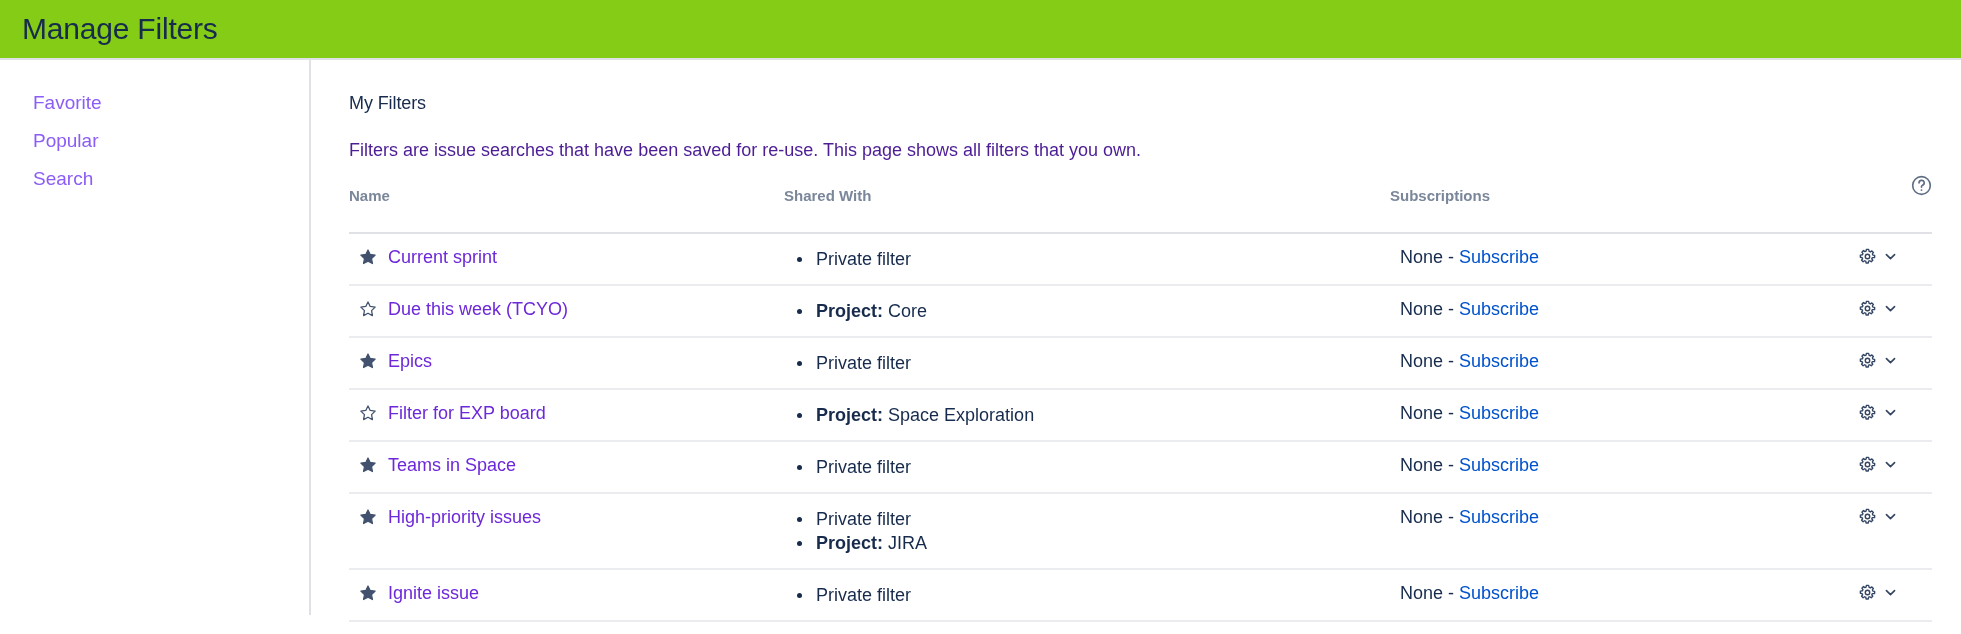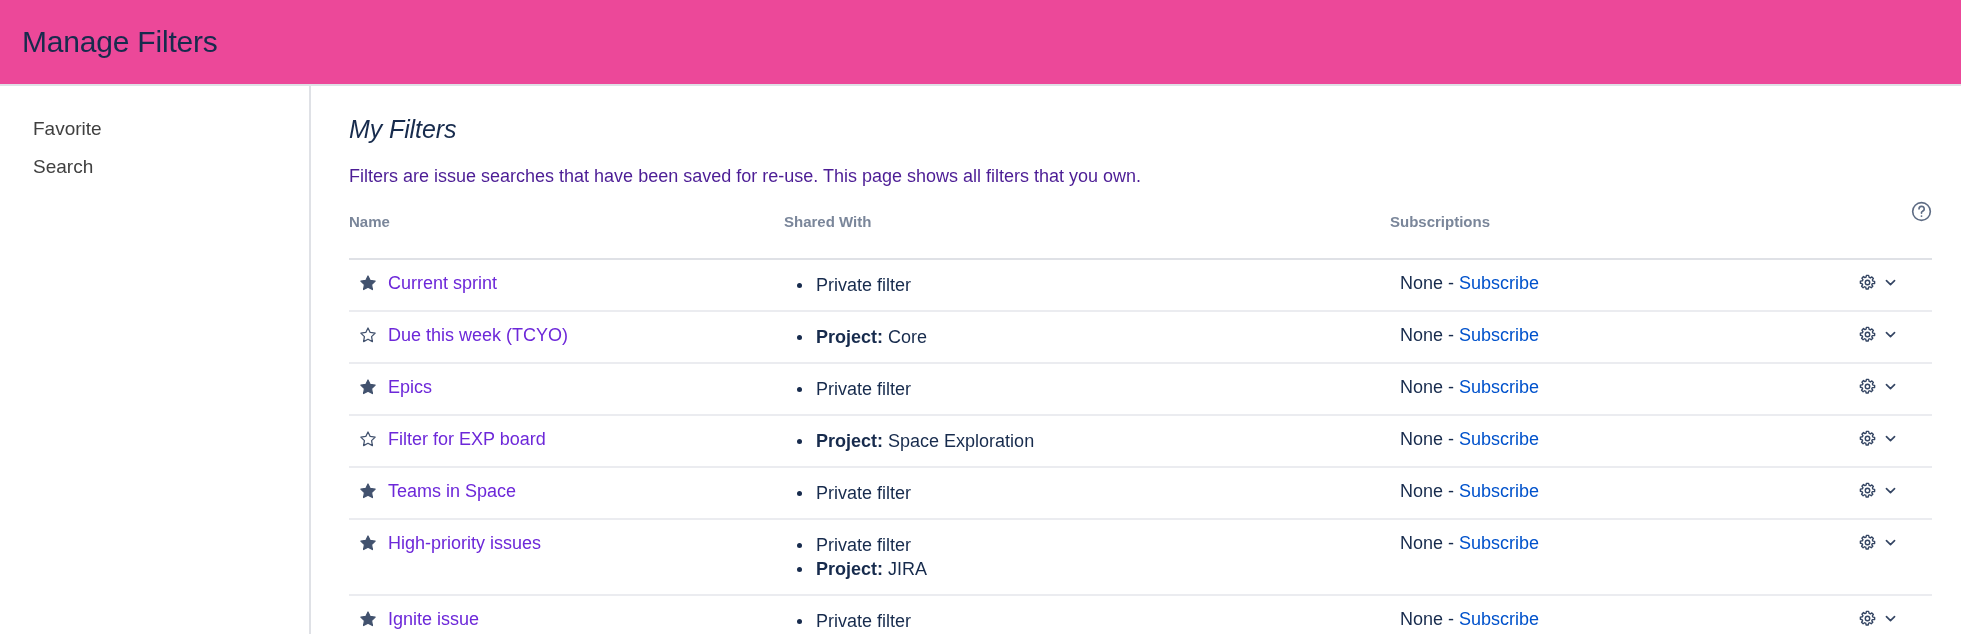--- a/index.html
+++ b/index.html
@@ -7,22 +7,22 @@
   html, body {
     margin: 0; padding: 0;
     width: 1961px; height: 634px;
     background: #ffffff;
     font-family: "Liberation Sans", sans-serif;
     -webkit-font-smoothing: antialiased;
   }
 
   
   .page-header {
-    height: 86px;
-    background: #ec4899;
+    height: 60px;
+    background: #84cc16;
     border-bottom: 2px solid #dfe1e6;
     display: flex;
     align-items: center;
     padding-left: 22px;
   }
   .page-header h1 {
     margin: 0;
     font-size: 30px;
     font-weight: 500;
     color: #172b4d;
@@ -39,21 +39,21 @@
   .sidebar {
     width: 311px;
     flex: 0 0 311px;
     border-right: 2px solid #dfe1e6;
     padding-top: 24px;
     background: #ffffff;
   }
   .nav-list { list-style: none; margin: 0; padding: 0; }
   .nav-item {
     font-size: 19px;
-    color: #404040;
+    color: #8b5cf6;
     padding: 8px 0 8px 33px;
     line-height: 22px;
     cursor: pointer;
   }
   .nav-item.is-selected {
     font-weight: bold;
     color: #42526e;
   }
 
   .content {
@@ -68,26 +68,25 @@
     top: 114px;
     right: 28px;
     width: 23px;
     height: 23px;
     color: #5e6c84;
     cursor: pointer;
   }
 
   .content h2 {
     margin: 0 0 0 0;
-    font-size: 25px;
+    font-size: 18px;
     font-weight: 500;
     color: #172b4d;
     line-height: 34px;
     letter-spacing: -0.1px;
-    font-style: italic;
   }
   .content-desc {
     margin: 19px 0 0 0;
     font-size: 18px;
     color: #4c1d95;
     line-height: 22px;
   }
 
   
   table.filters-table {
@@ -200,20 +199,21 @@
 
 <div class="page-header">
   <h1>Manage Filters</h1>
 </div>
 
 <div class="body-wrap">
 
   <nav class="sidebar">
     <ul class="nav-list" id="sidebar-nav">
         <li class="nav-item"><span>Favorite</span></li>
+        <li class="nav-item"><span>Popular</span></li>
         <li class="nav-item"><span>Search</span></li>
       </ul>
   </nav>
 
   <main class="content">
 
     <span class="help-icon">
       <svg viewBox="0 0 24 24" width="23" height="23" fill="none" stroke="currentColor" stroke-width="1.7">
         <circle cx="12" cy="12" r="9.2"></circle>
         <path d="M9.4 9.3a2.7 2.7 0 1 1 3.4 2.6c-.55.17-.8.6-.8 1.15v.75" stroke-linecap="round"></path>

